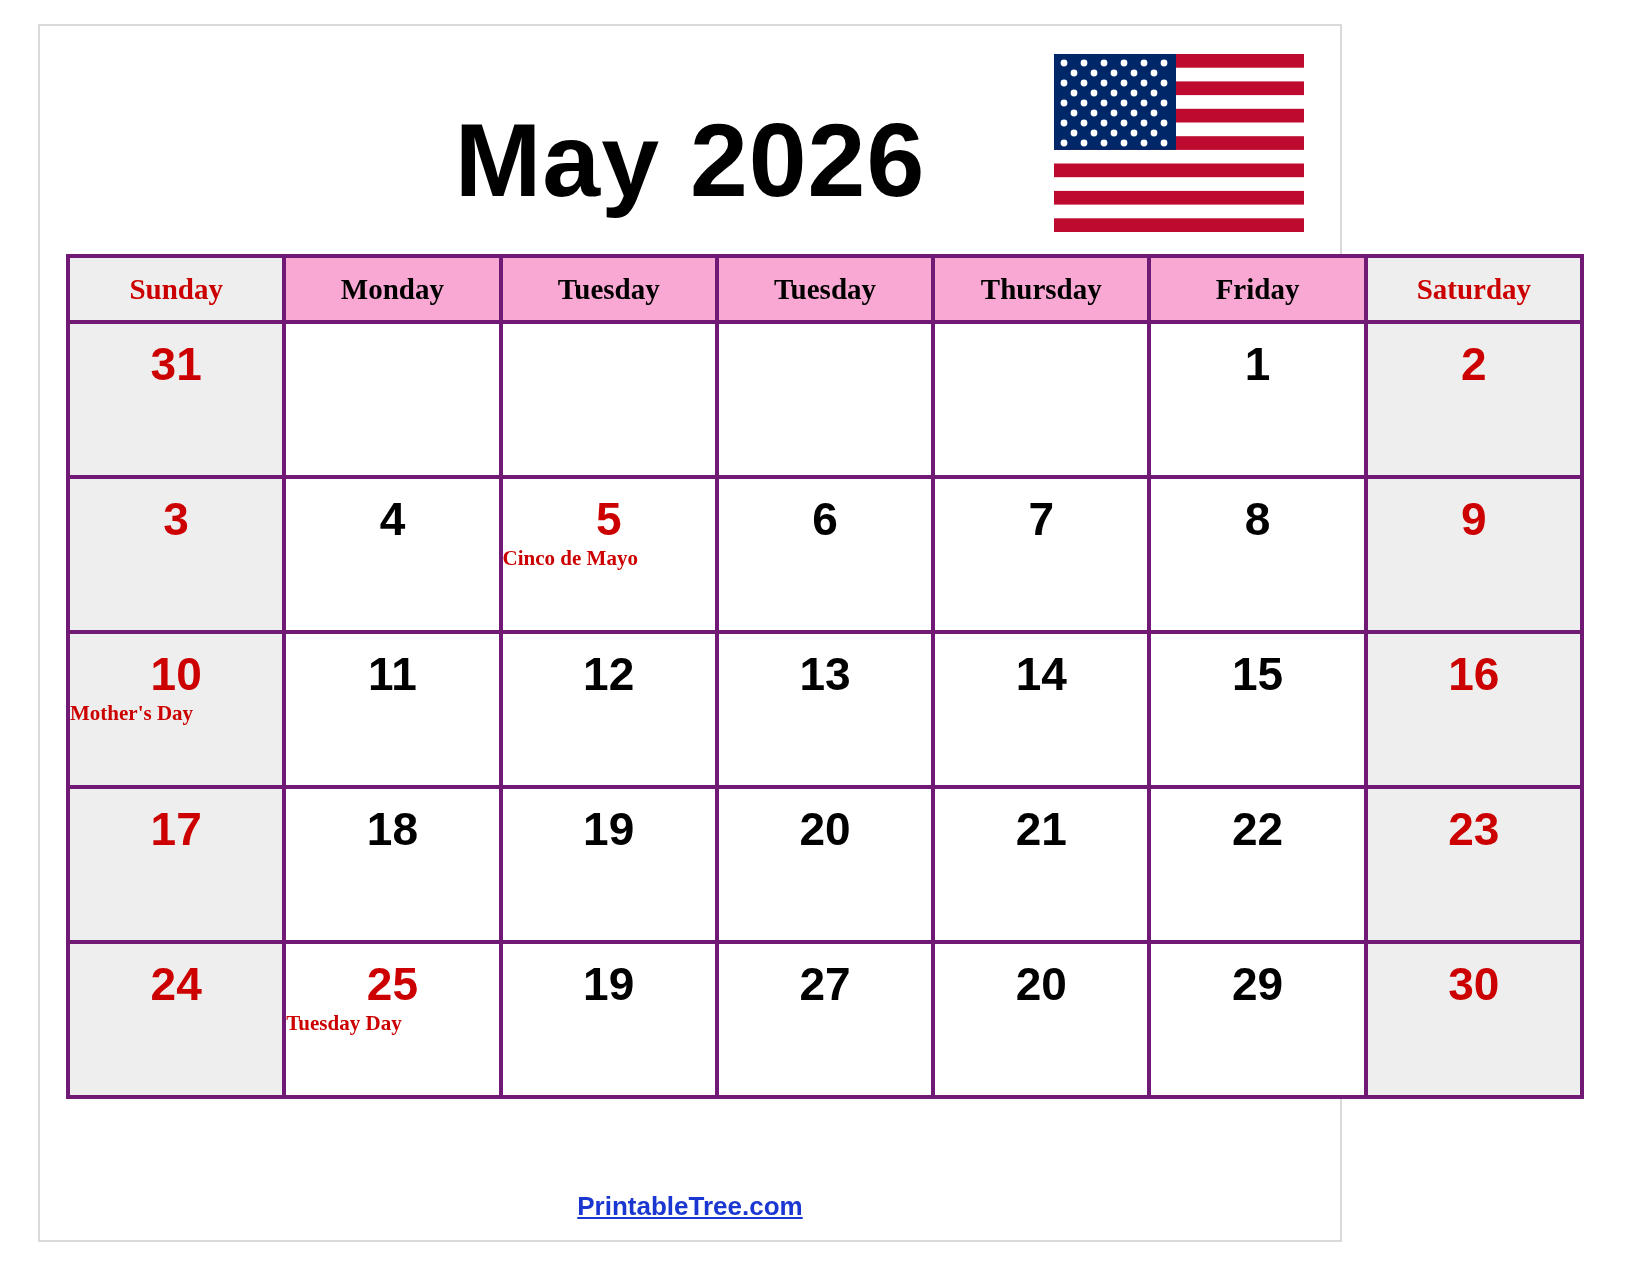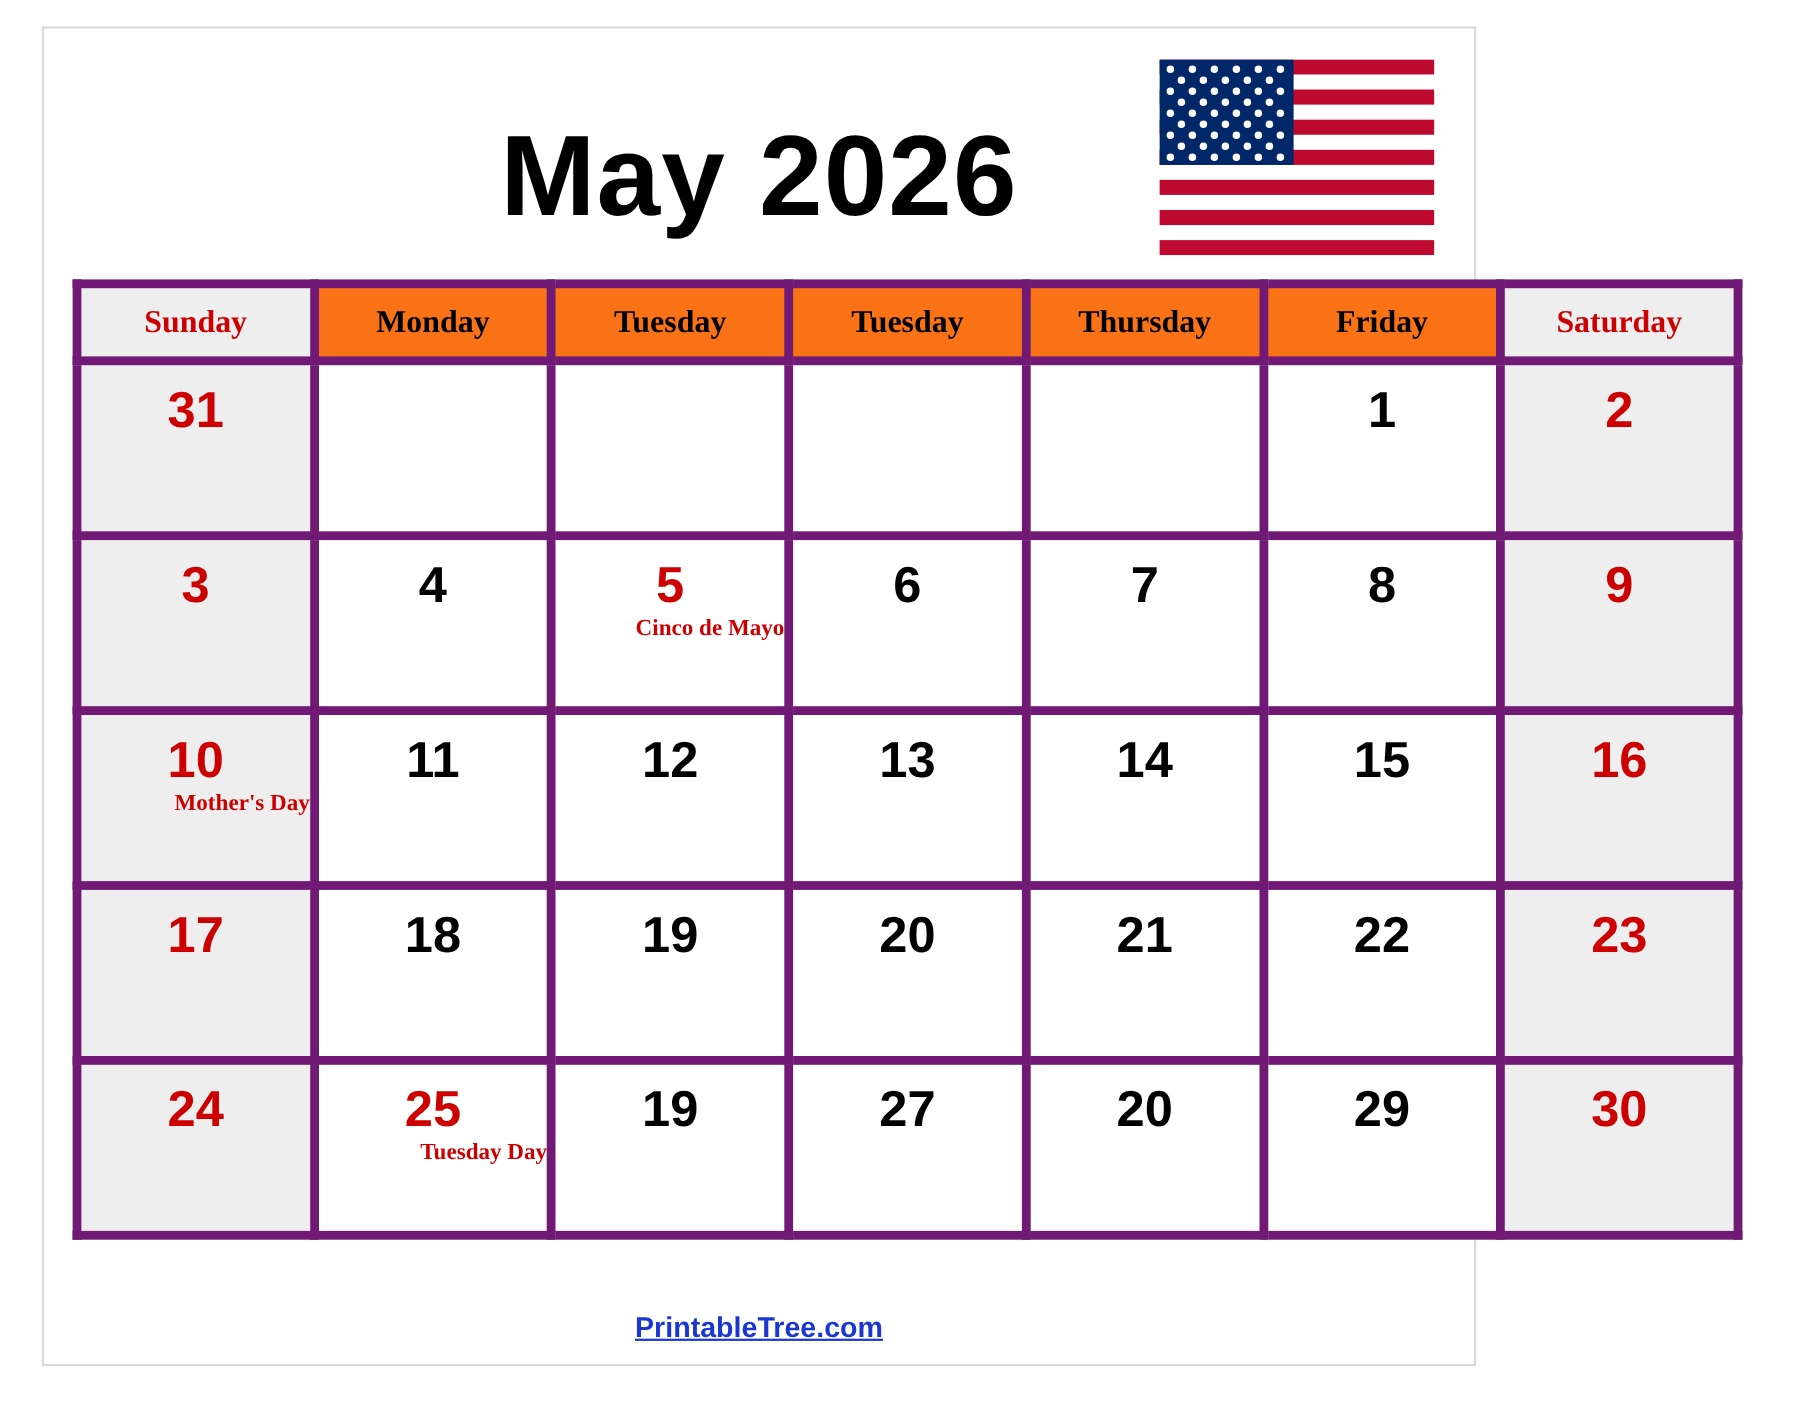--- a/index.html
+++ b/index.html
@@ -67,28 +67,28 @@
     position: absolute;
     left: 26px;
     top: 228px;
     width: 1518px;
     border-collapse: collapse;
     table-layout: fixed;
   }
 
   .calendar th,
   .calendar td {
-    border: 8px solid #701a75;
+    border: 4px solid #701a75;
     padding: 0;
     margin: 0;
   }
 
   .calendar th {
     height: 62px;
-    background: #f97316;
+    background: #f9a8d4;
     font-family: "Liberation Serif", serif;
     font-size: 29px;
     font-weight: bold;
     color: #000000;
     text-align: center;
     vertical-align: middle;
   }
 
   .calendar th.weekend {
     background: #eeeeee;
@@ -115,21 +115,21 @@
     margin-top: 16px;
     line-height: 1.05;
   }
 
   .daynum.red {
     color: #cc0000;
   }
 
   .event {
     display: block;
-    text-align: right;
+    text-align: left;
     font-family: "Liberation Serif", serif;
     font-weight: bold;
     font-size: 21px;
     color: #cc0000;
     margin-top: 4px;
     line-height: 1.1;
   }
 
   .empty .daynum { visibility: hidden; }
 

